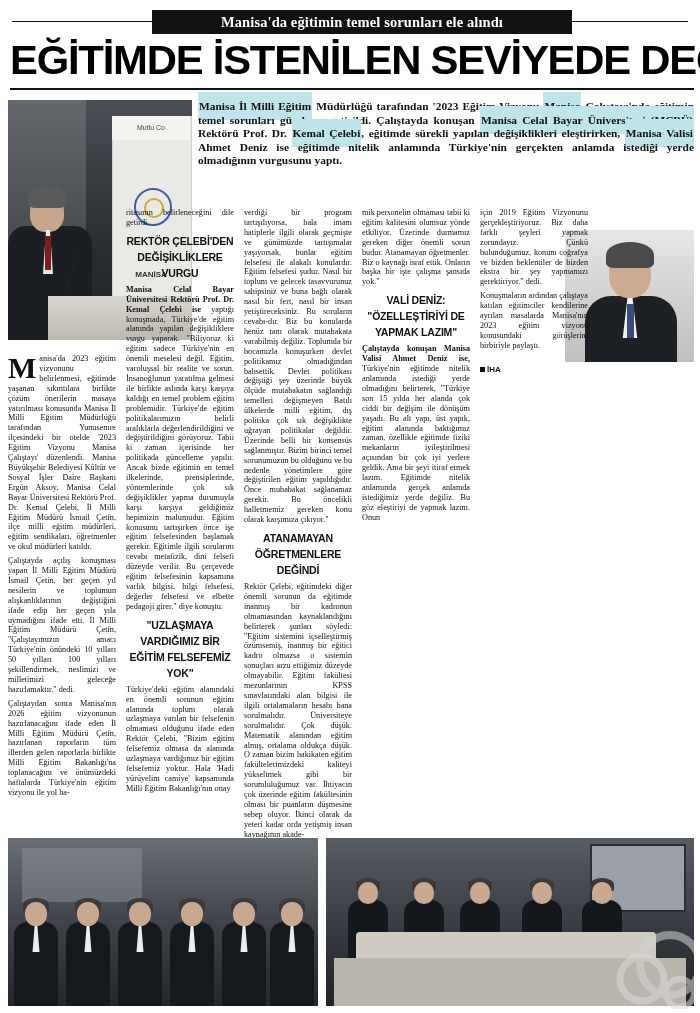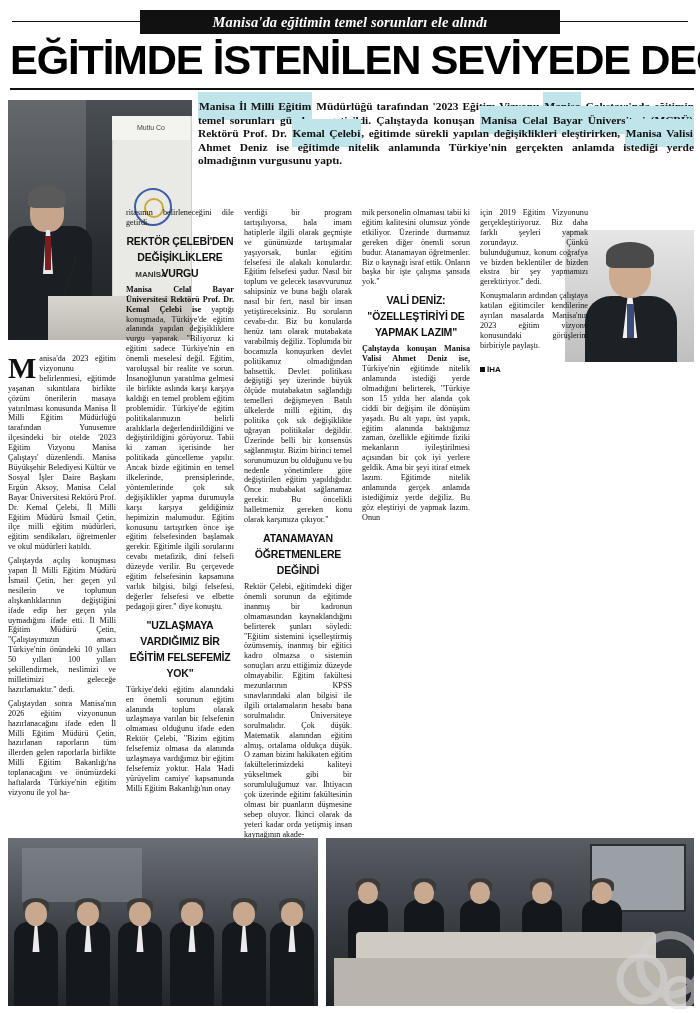--- a/index.html
+++ b/index.html
@@ -35,30 +35,29 @@
     position: absolute;
     top: 13px;
     left: 12px;
     width: 676px;
     height: 1px;
     background: #111;
   }
   .kicker-bar {
     position: absolute;
     top: 2px;
-    left: 140px;
+    left: 152px;
     width: 420px;
     height: 24px;
     background: #111;
     color: #fff;
     display: flex;
     align-items: center;
     justify-content: center;
     font-family: "Liberation Serif", serif;
-    font-style: italic;
     font-weight: bold;
     font-size: 14.5px;
     letter-spacing: 0.1px;
   }
 
   
   .headline {
     position: absolute;
     top: 38px;
     left: 10px;

